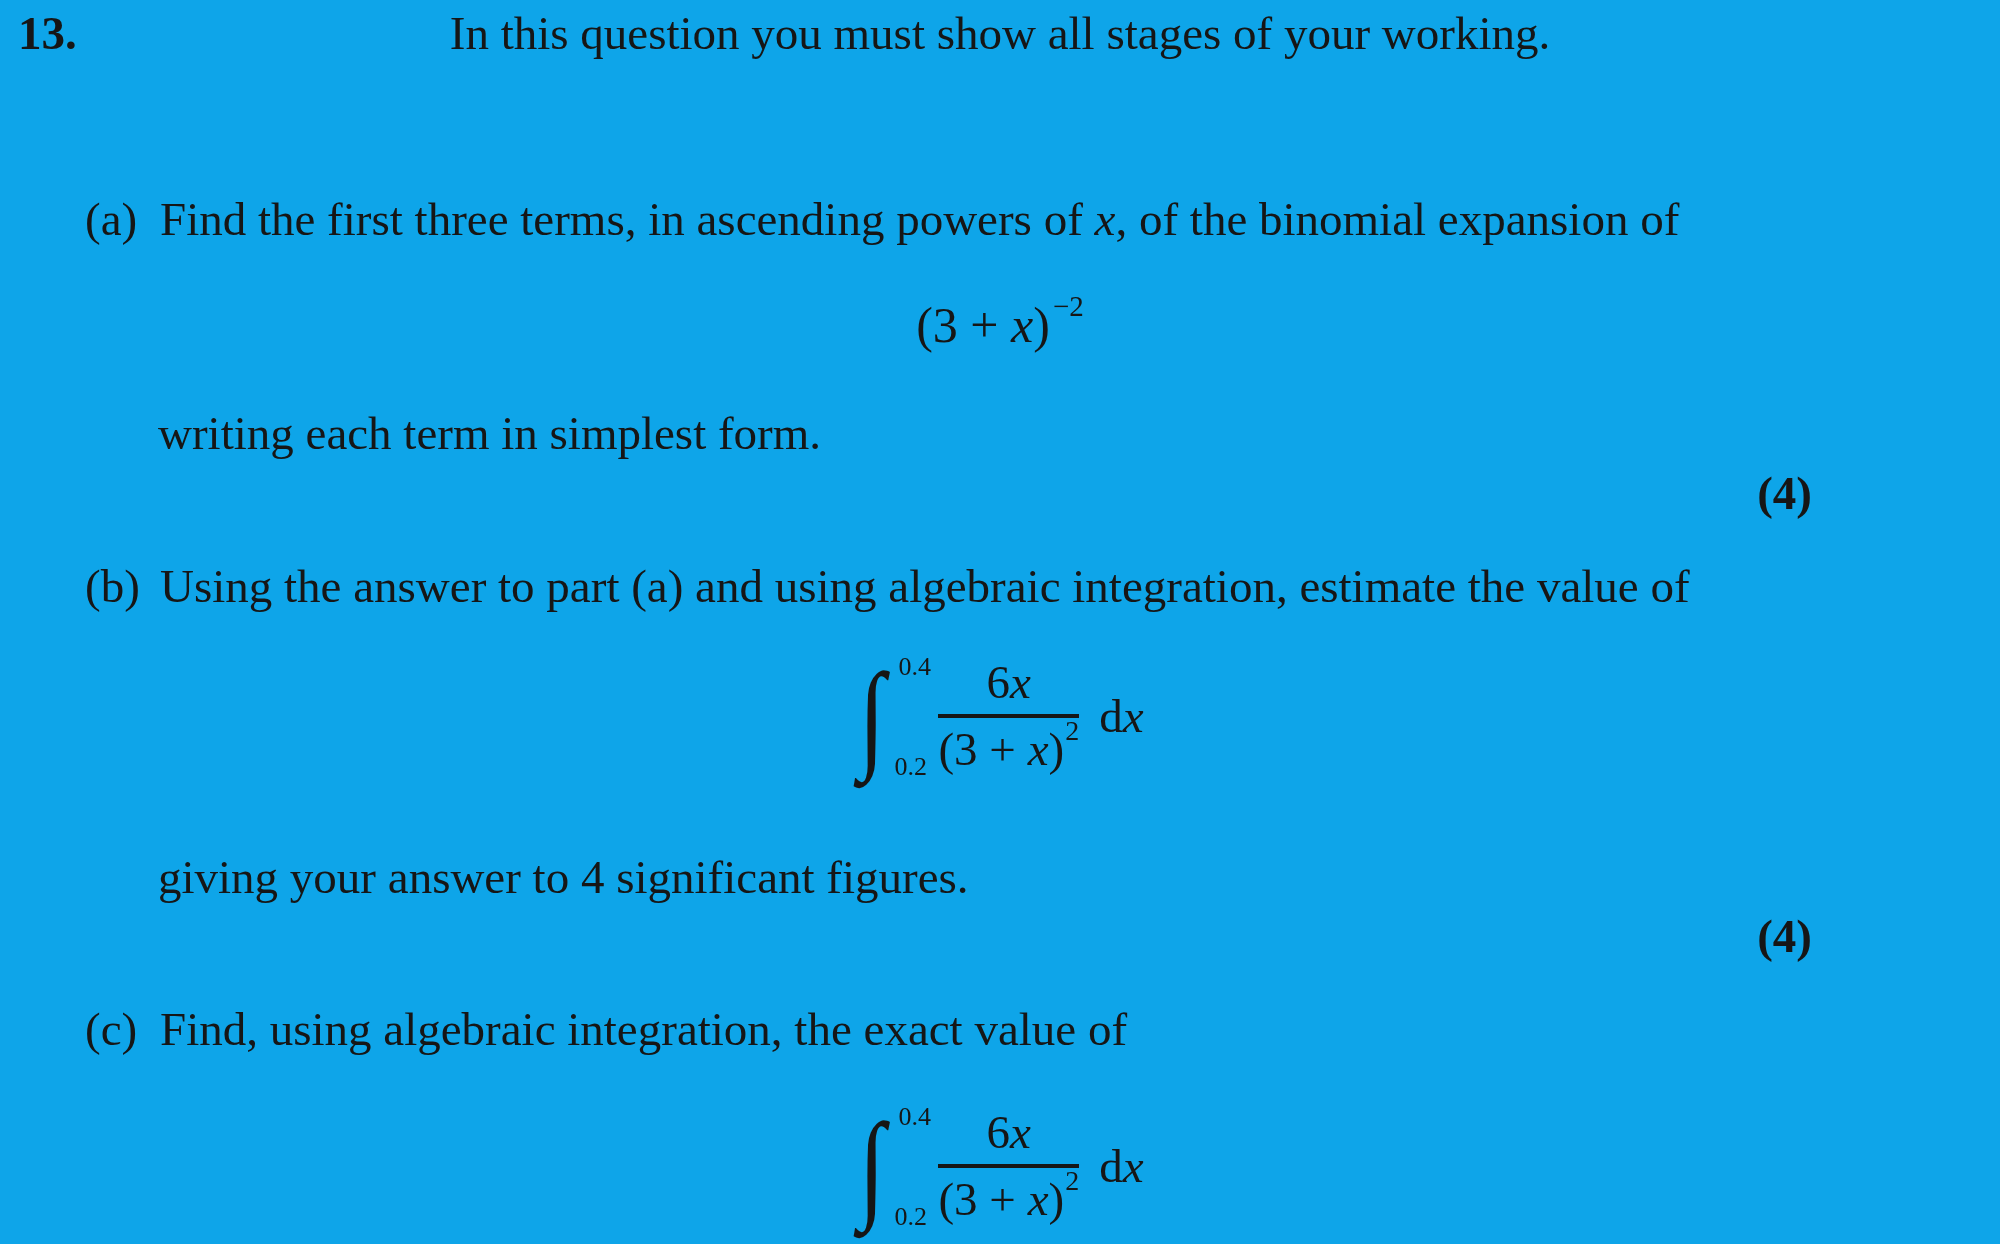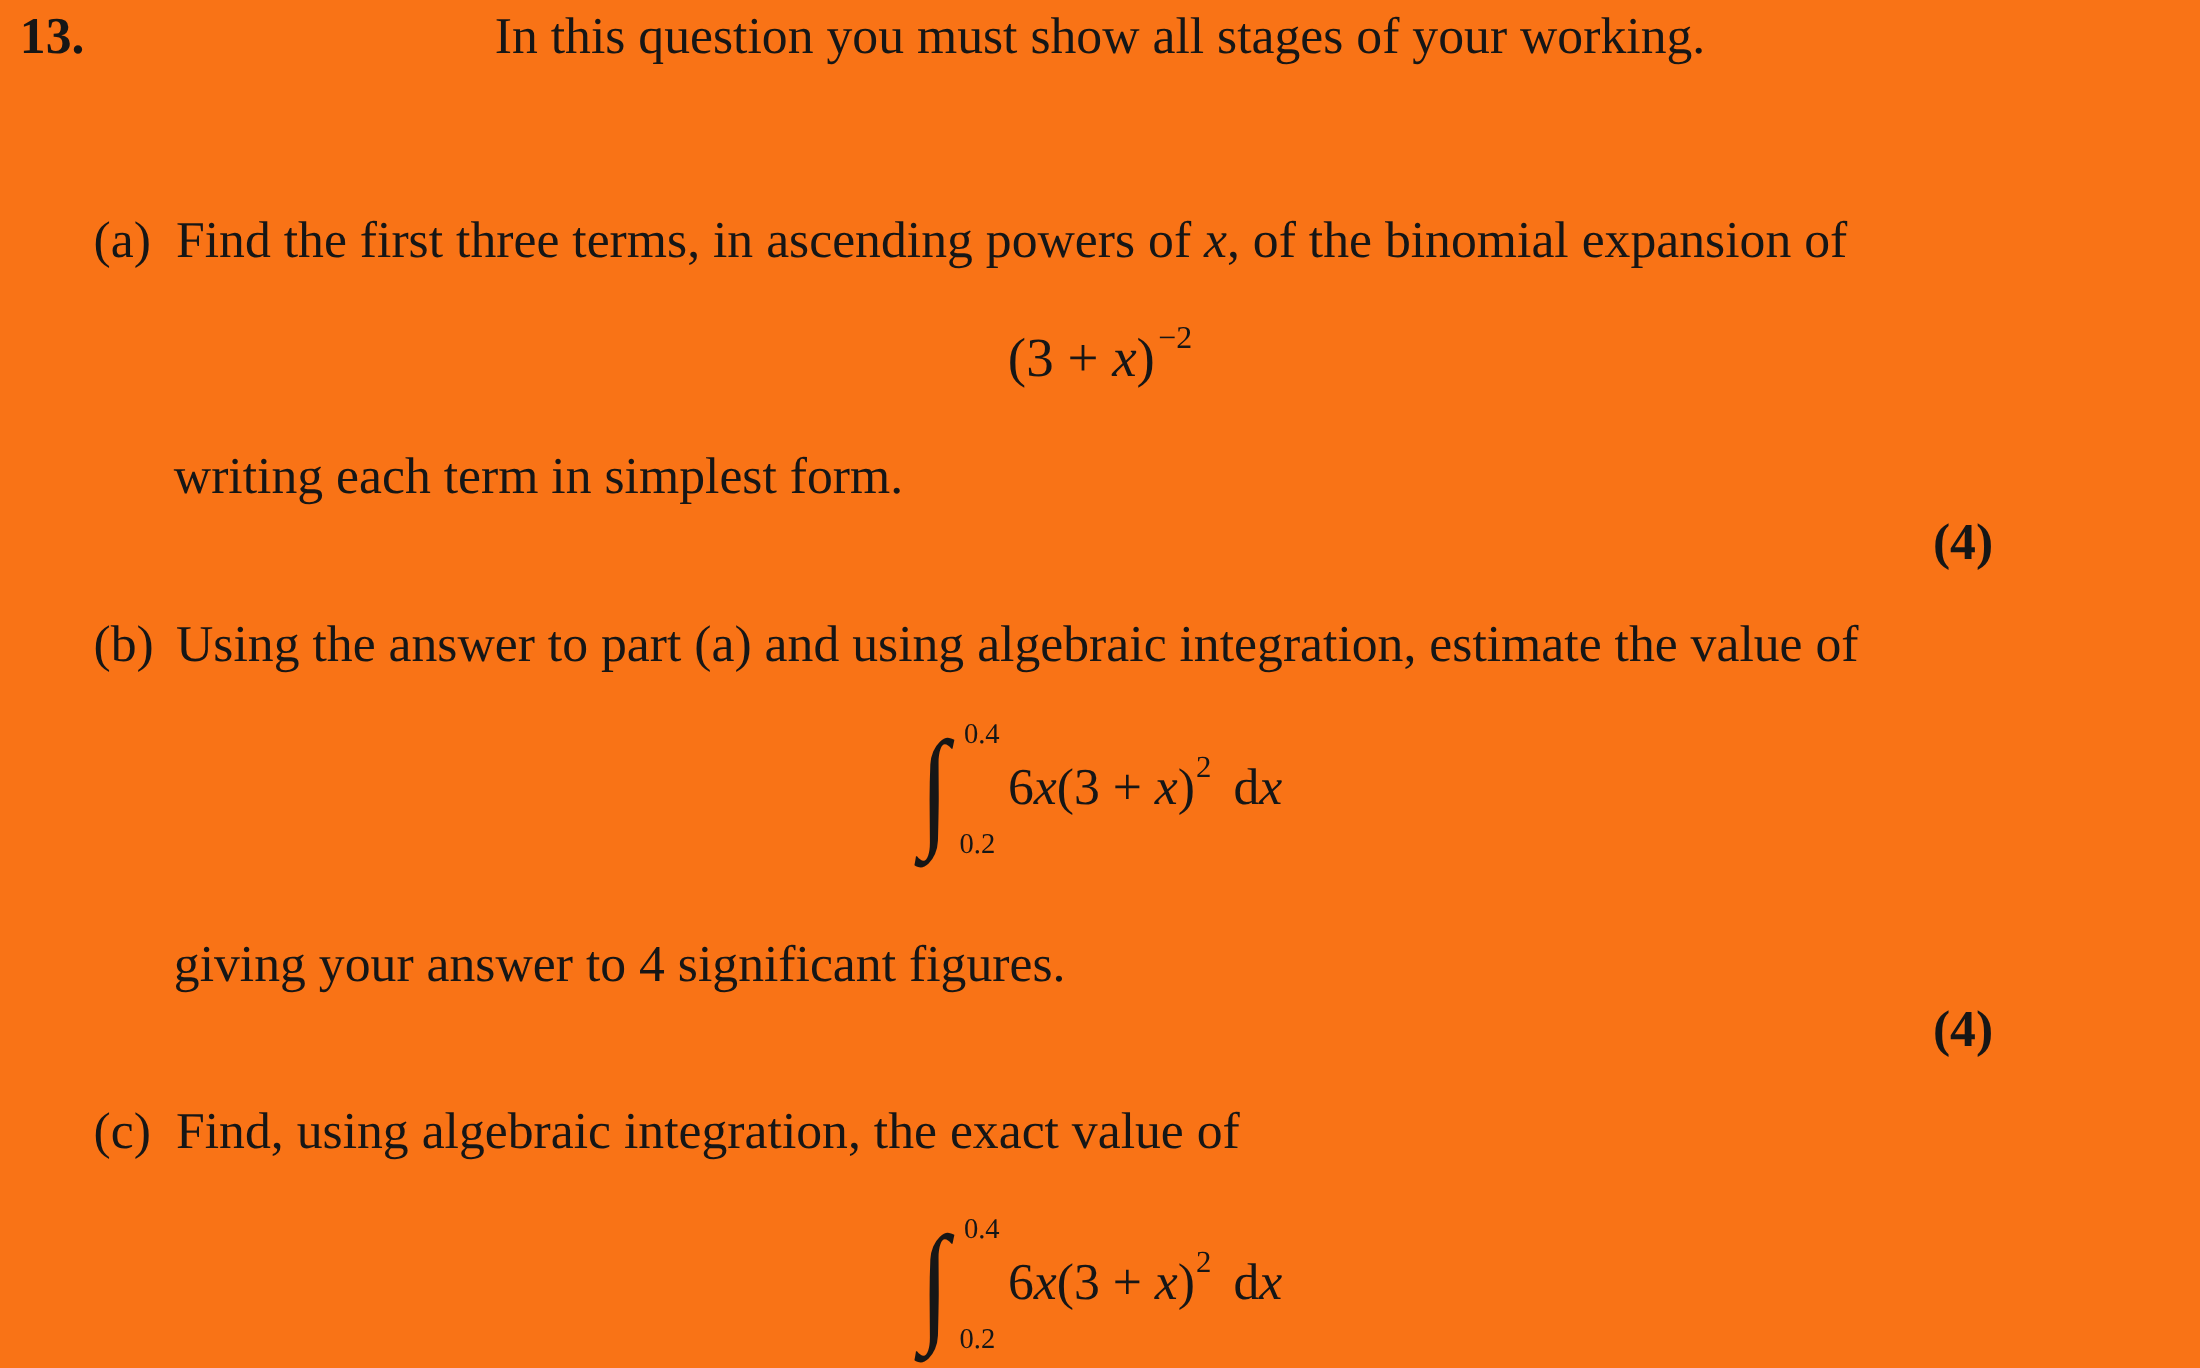--- a/index.html
+++ b/index.html
@@ -2,21 +2,21 @@
 <html><head>
 <meta charset="utf-8">
 <style>
   * { margin:0; padding:0; box-sizing:border-box; }
   html,body { background:#ffffff; }
   body {
     width:2000px; height:1244px;
     font-family:"Liberation Serif","DejaVu Serif",serif;
     color:#161616;
   }
-  .page { position:relative; width:2000px; height:1244px; overflow:hidden; background:#f97316; }
+  .page { position:relative; width:2000px; height:1244px; overflow:hidden; background:#0ea5e9; }
   .abs { position:absolute; }
 
   .qnum { left:18px; top:10px; font-size:47px; font-weight:bold; line-height:1; }
   .center-line { left:0; width:100%; text-align:center; font-size:47px; font-weight:normal; line-height:1; }
 
   .part-row { left:85px; font-size:47px; line-height:1; white-space:nowrap; }
   .part-label { display:inline-block; width:75px; }
   .indent-text { left:158px; font-size:47px; line-height:1; white-space:nowrap; }
   .marks { right:188px; font-size:47px; font-weight:bold; line-height:1; }
 
@@ -30,21 +30,21 @@
   .display-math { left:0; width:100%; display:flex; justify-content:center; align-items:center; height:132px; }
   .int-group { position:relative; width:82px; height:132px; flex:0 0 auto; }
   .int-sign {
     position:absolute; left:2px; top:50%;
     transform:translateY(-50%) scaleY(1.25);
     font-size:96px; line-height:1; display:inline-block;
   }
   .int-upper { position:absolute; left:42px; top:4px; font-size:26px; line-height:1; }
   .int-lower { position:absolute; left:38px; bottom:2px; font-size:26px; line-height:1; }
 
-  .frac { display:flex; flex-direction:row; align-items:center; height:132px; justify-content:center; flex:0 0 auto;text-align:center; }
+  .frac { display:flex; flex-direction:column; align-items:center; height:132px; justify-content:center; flex:0 0 auto;text-align:center; }
   .frac-num { font-size:47px; line-height:1; }
   .frac-bar { align-self:stretch; height:4px; background:#161616; margin:8px 0; }
   .frac-den { font-size:47px; line-height:1; white-space:nowrap; }
   .den-sup { font-size:28px; position:relative; top:-25px; margin-left:1px; line-height:0; vertical-align:baseline; }
 
   .dx { font-size:47px; line-height:1; margin-left:20px; white-space:nowrap; }
 </style>
 </head>
 <body>
 

